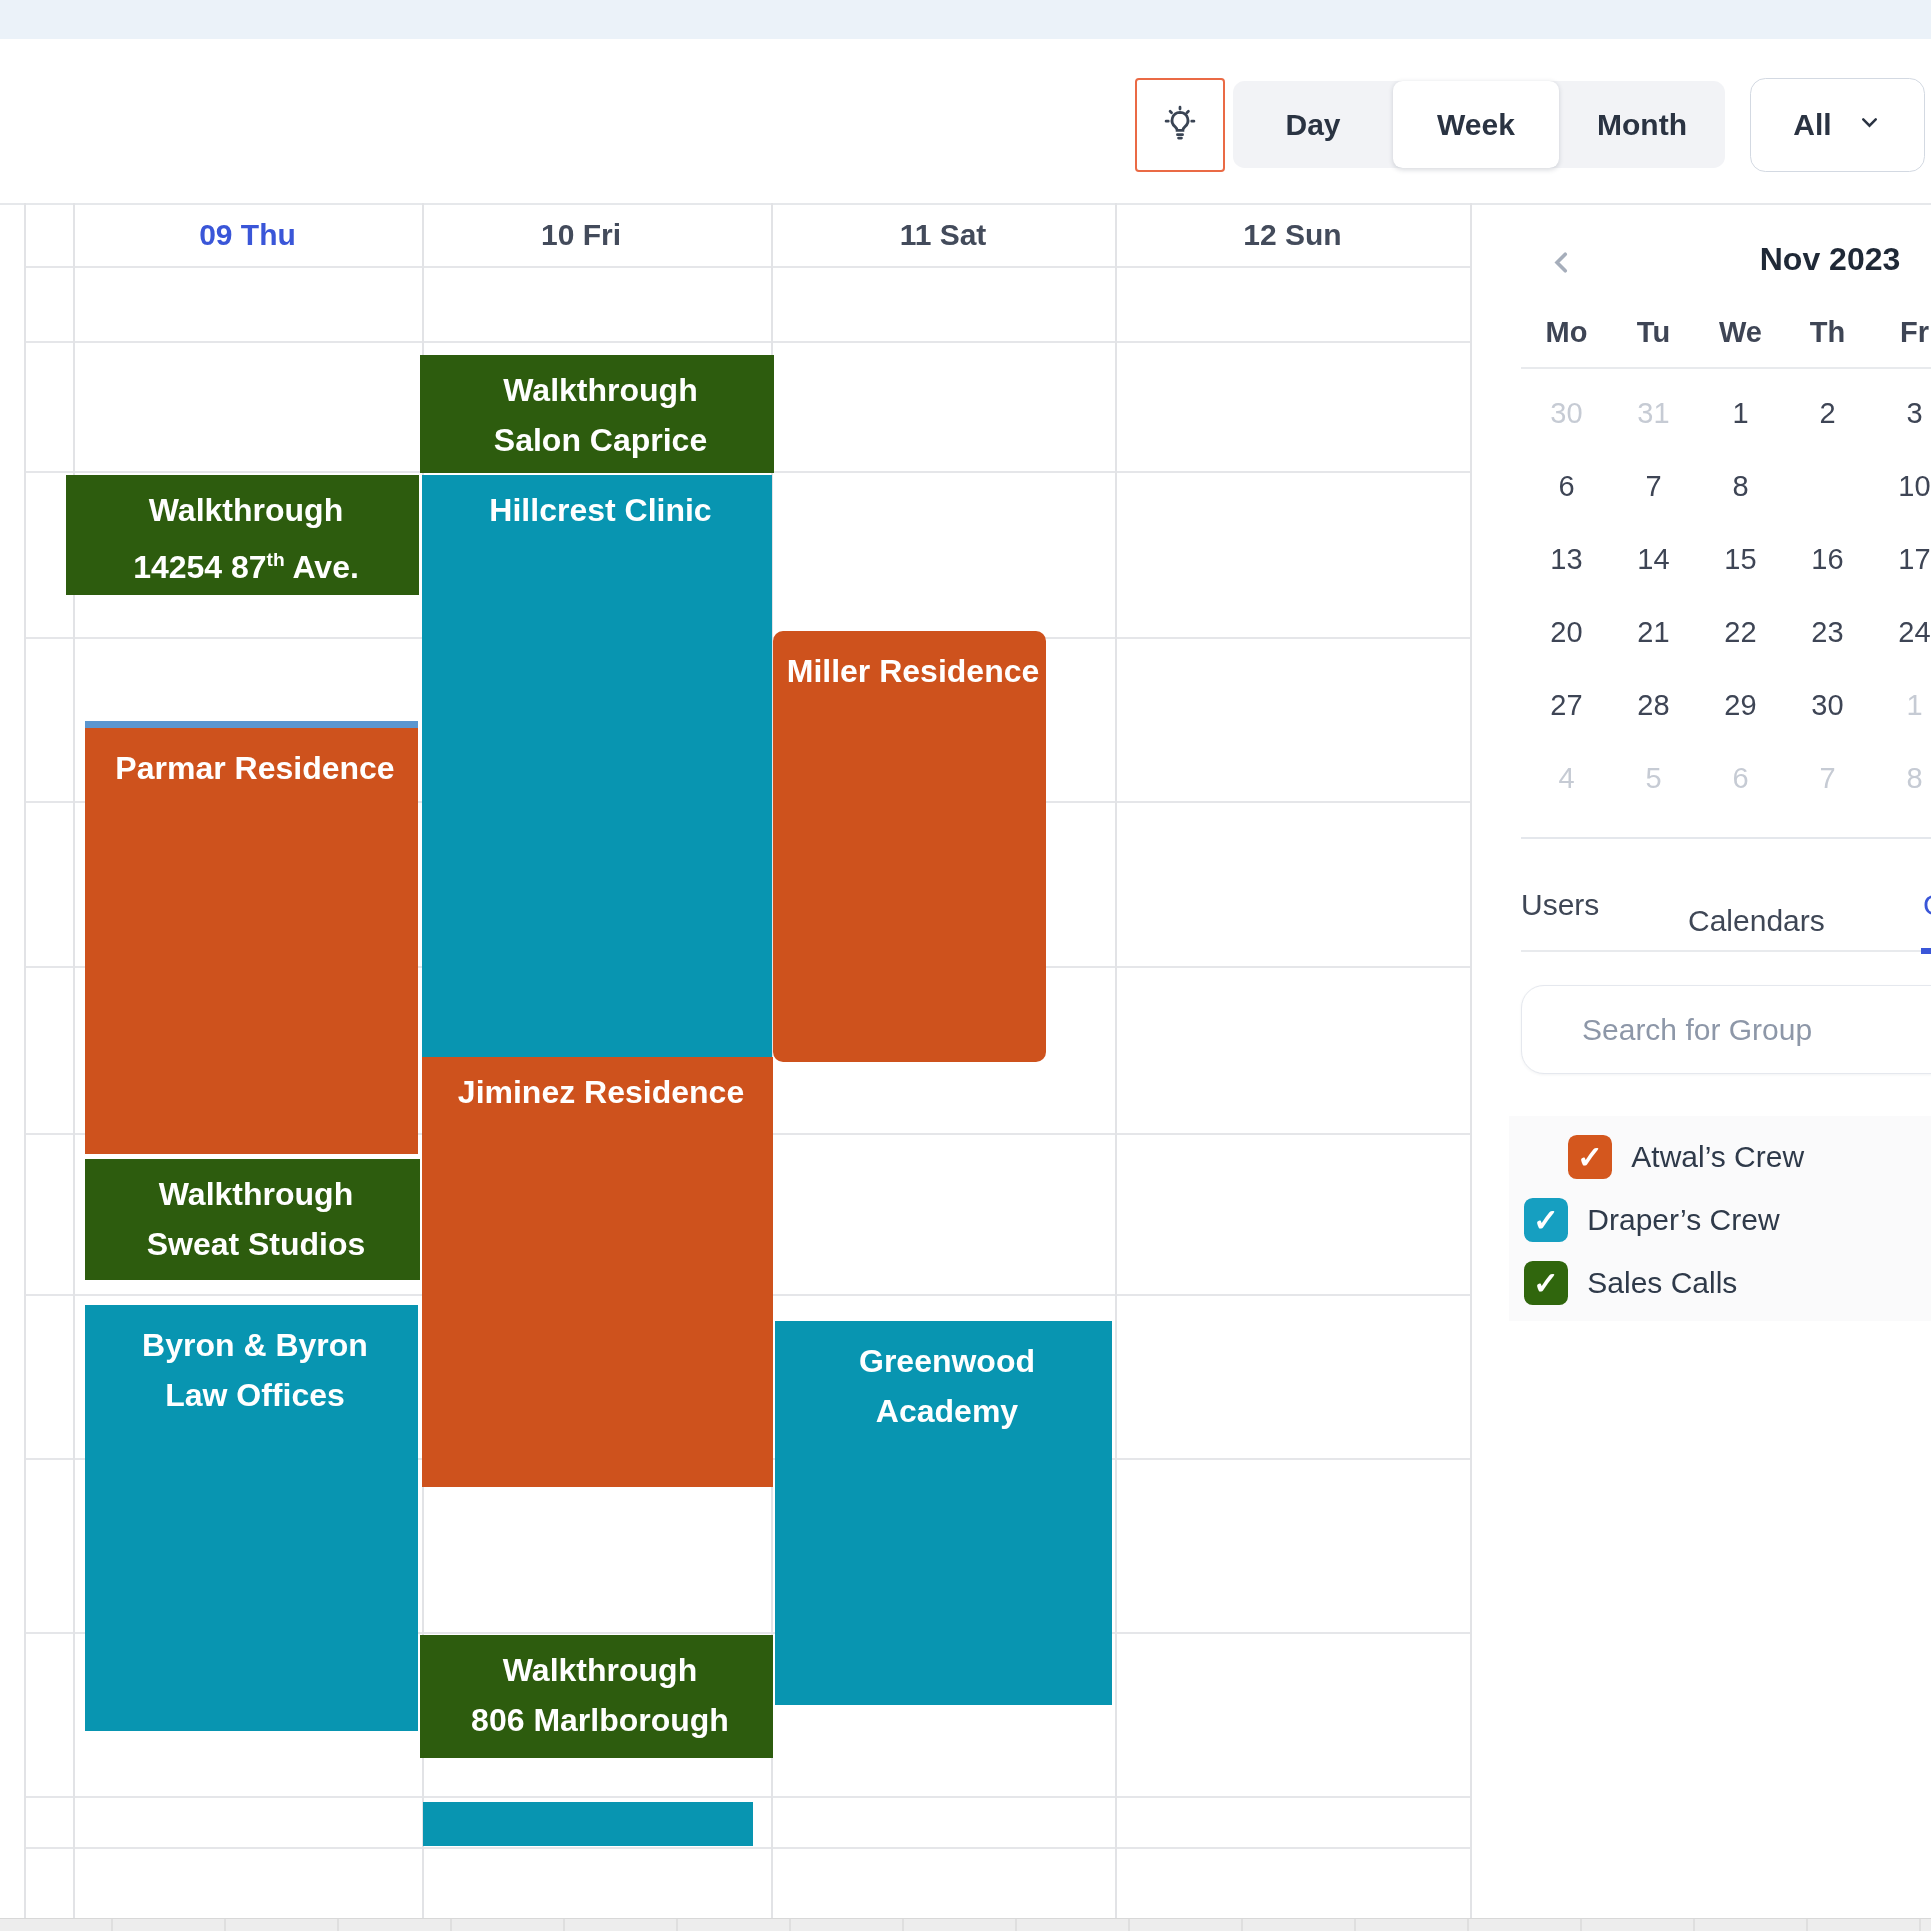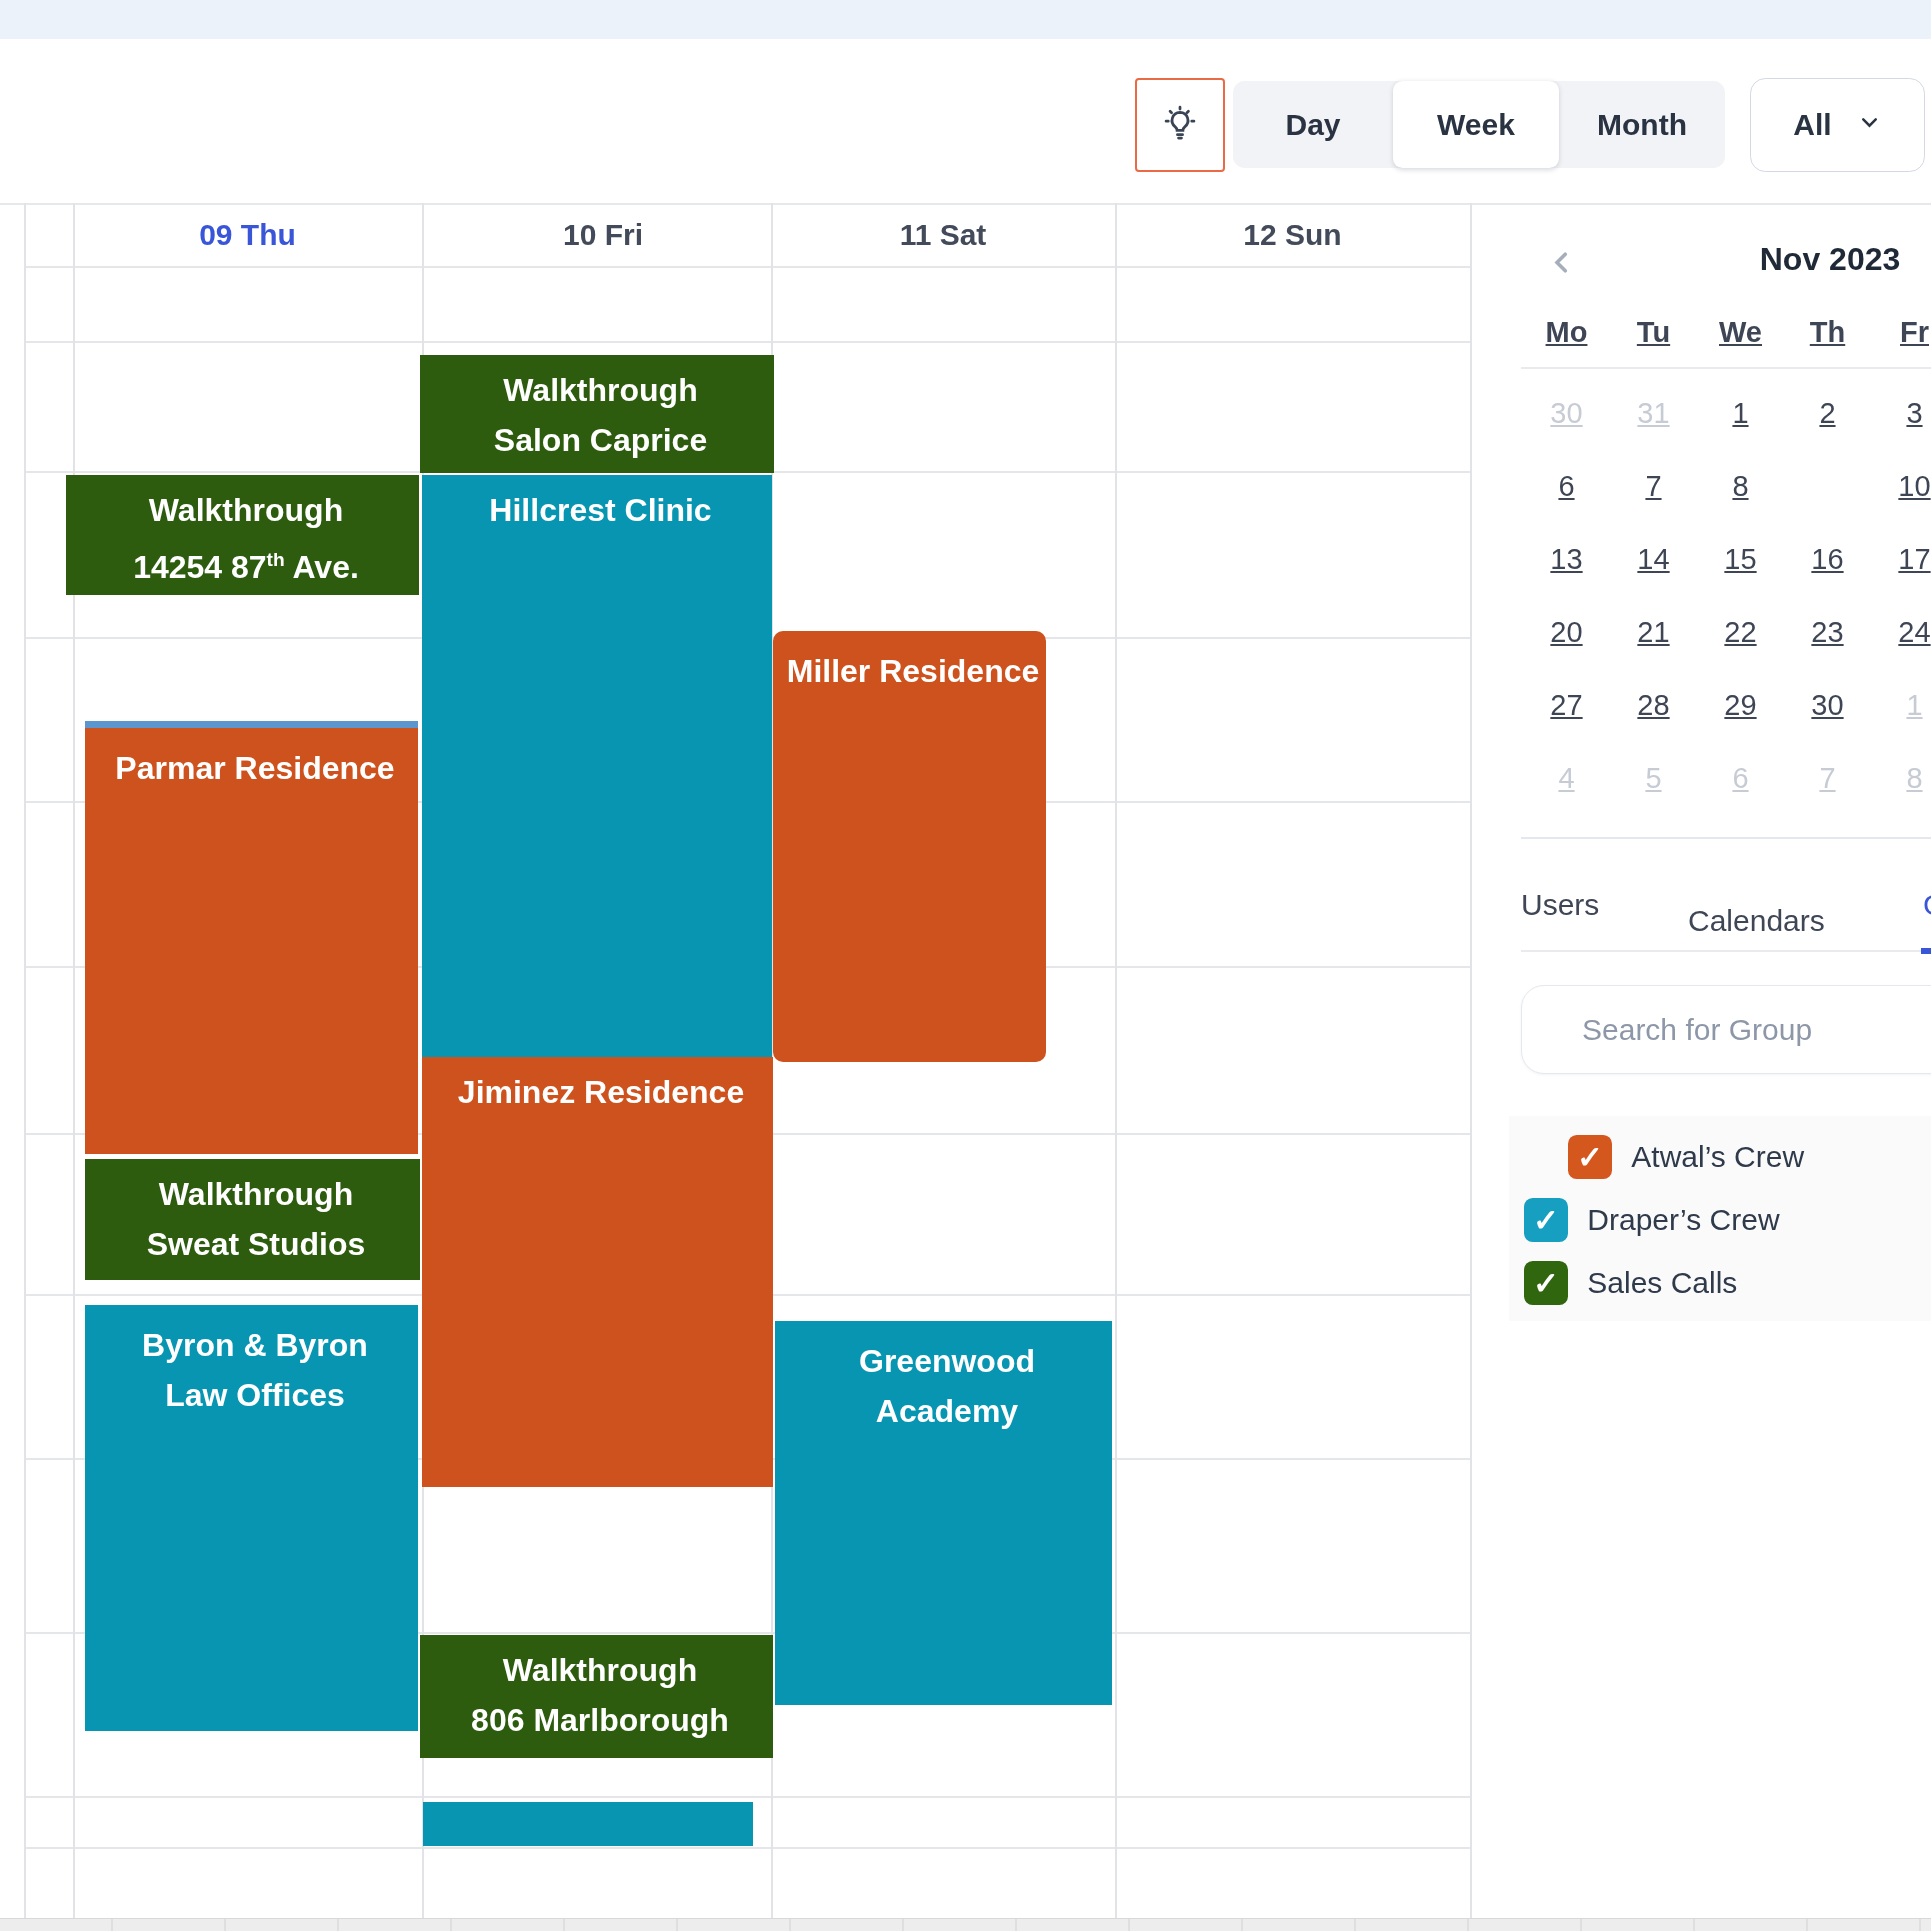--- a/index.html
+++ b/index.html
@@ -30,21 +30,21 @@
   .event.green{background:#2d5c0e;}
   .event.teal{background:#0895b1;}
   .event.orange{background:#ce521d;}
   .event sup{font-size:.6em;}
   
   .mc-title{position:absolute;left:1690px;top:241px;width:280px;text-align:center;
             font-size:32px;font-weight:bold;color:#1f2937;}
   .mc-prev{position:absolute;left:1543px;top:245px;width:39px;height:39px;cursor:pointer;display:flex;align-items:center;justify-content:center;}
   .mc-grid{position:absolute;left:1523px;width:434px;display:grid;grid-template-columns:repeat(5,87px);}
   .mc-grid .c{height:73px;display:flex;align-items:center;justify-content:center;
-              font-size:29px;color:#3e4555;cursor:pointer;position:relative;text-decoration:underline;}
+              font-size:29px;color:#3e4555;cursor:pointer;position:relative;}
   .mc-grid .c.hd{height:42px;font-weight:bold;cursor:default;}
   .mc-grid .c.muted{color:#c6cbd4;}
   .mc-grid .c.sel{color:#fff;}
   .mc-grid .c.sel::before{content:"";position:absolute;width:56px;height:56px;border-radius:50%;
               background:#3a5bdc;z-index:-1;}
   .mc-grid .c span{position:relative;}
   
   .tab{position:absolute;top:888px;height:44px;font-size:30px;color:#3f4756;cursor:pointer;}
   .tab.active{color:#3a56d8;}
   
@@ -110,21 +110,21 @@
   <div class="hline" style="left:24px;top:1847px;width:1446px;"></div>
 
   <div class="vline" style="left:24px;top:203px;height:1715px;"></div>
   <div class="vline" style="left:73px;top:203px;height:1715px;"></div>
   <div class="vline" style="left:422px;top:203px;height:1715px;"></div>
   <div class="vline" style="left:771px;top:203px;height:1715px;"></div>
   <div class="vline" style="left:1115px;top:203px;height:1715px;"></div>
   <div class="vline" style="left:1470px;top:203px;height:1715px;"></div>
 
   <div class="dayhead active" style="left:73px;width:349px;">09 Thu</div>
-  <div class="dayhead" style="left:444px;width:318px;">10 Fri</div>
+  <div class="dayhead" style="left:422px;width:318px;">10 Fri</div>
   <div class="dayhead" style="left:771px;width:344px;">11 Sat</div>
   <div class="dayhead" style="left:1115px;width:355px;">12 Sun</div>
 
   <div class="event green" style="left:420px;top:355px;width:354px;height:118px;">
     <div>Walkthrough</div>
     <div>Salon Caprice</div>
   </div>
 
   <div class="event green" style="left:66px;top:475px;width:353px;height:120px;">
     <div>Walkthrough</div>

